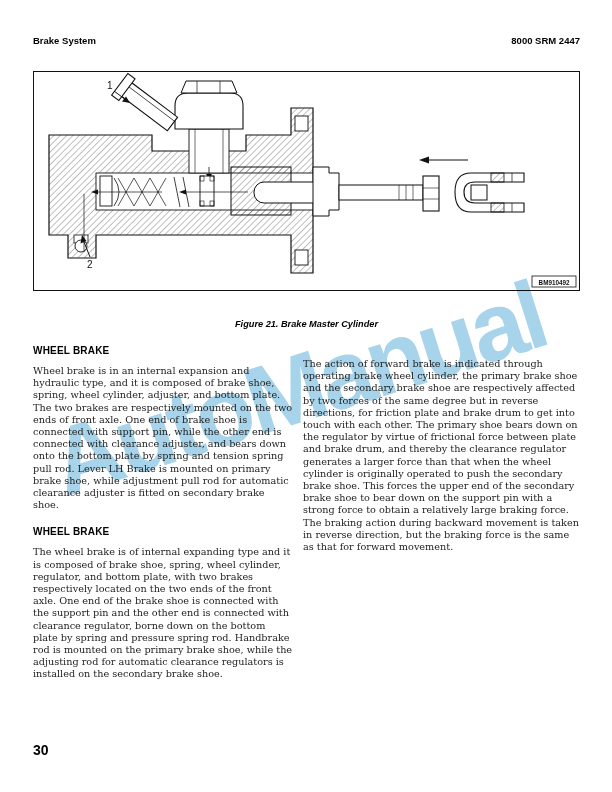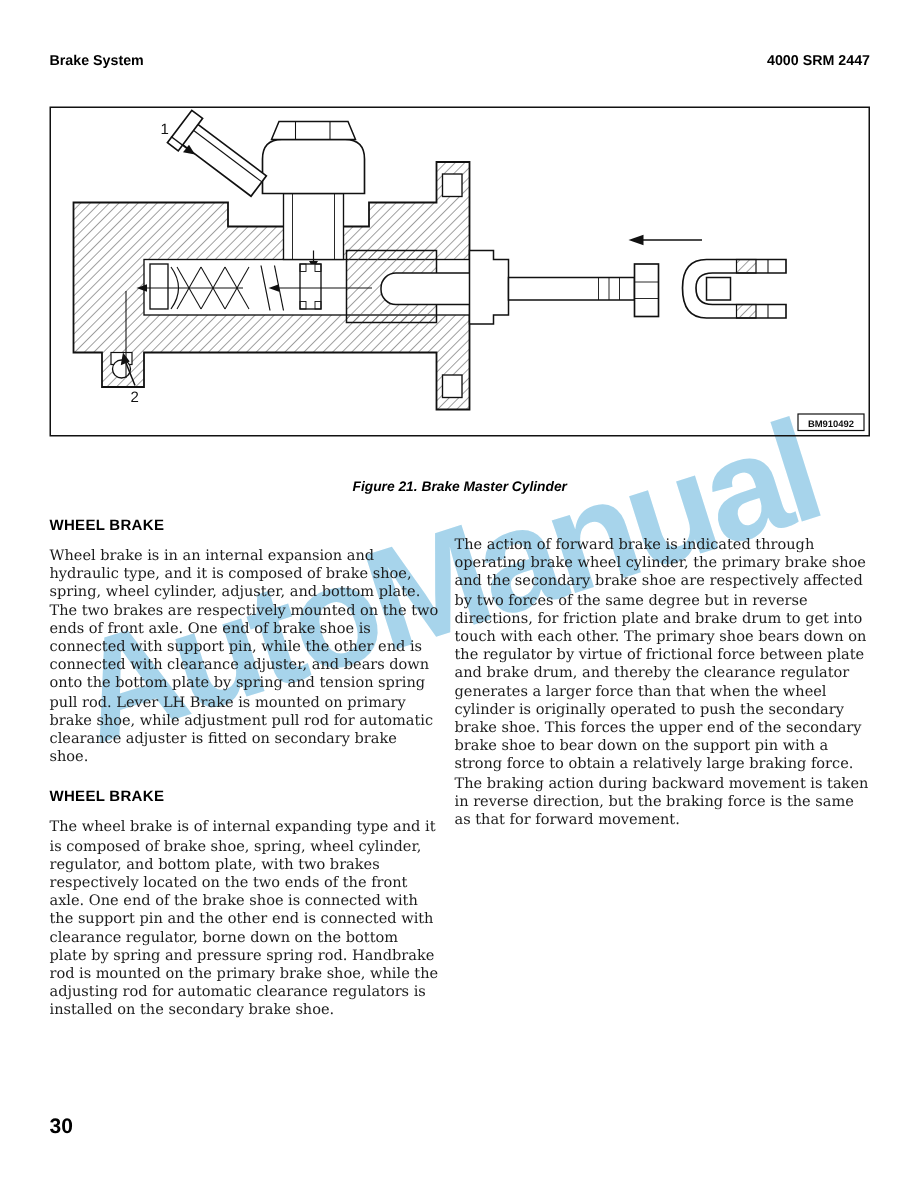--- a/index.html
+++ b/index.html
@@ -42,21 +42,21 @@
 </style>
 </head>
 <body>
 
 <div class="watermark">AutoManual</div>
 
 <div class="content">
 
   <div class="hdr">
     <span>Brake System</span>
-    <span>4000 SRM 2447</span>
+    <span>8000 SRM 2447</span>
   </div>
 
   <div class="figure-box">
     <svg viewBox="0 0 545 218">
       <defs>
         <pattern id="hat" width="4.5" height="4.5" patternUnits="userSpaceOnUse" patternTransform="rotate(45)">
           <line x1="0" y1="0" x2="0" y2="4.5" stroke="#4a4a4a" stroke-width="0.7"></line>
         </pattern>
       </defs>
 

